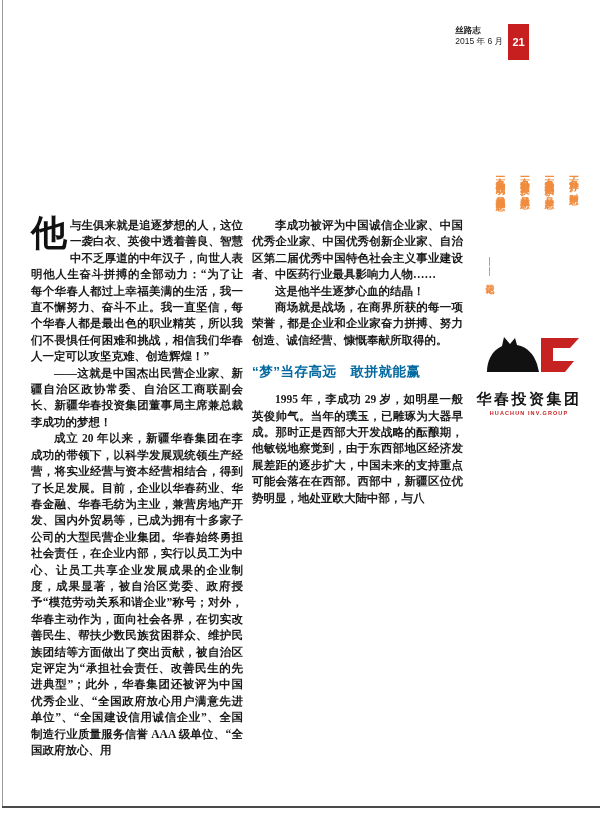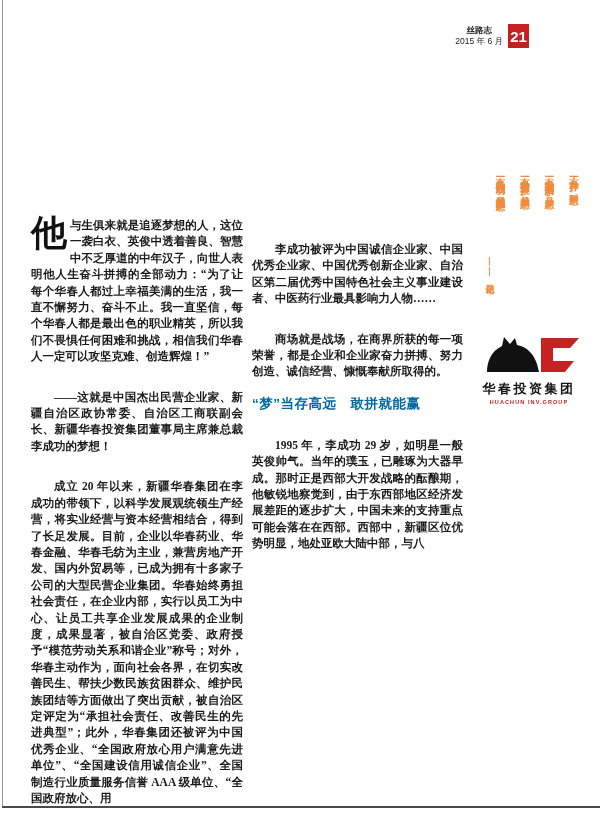--- a/index.html
+++ b/index.html
@@ -4,49 +4,49 @@
 <style>
   html,body { margin:0; padding:0; background:#ffffff; }
   .page {
     position:relative; width:600px; height:815px; background:#ffffff;
     overflow:hidden; font-family:"Liberation Serif","DejaVu Serif",serif;
   }
   .border-left { position:absolute; left:2px; top:0; width:1px; height:807px; background:#9a9a9a; }
   .border-bottom { position:absolute; left:2px; top:806px; width:598px; height:2px; background:#4a4a4a; }
 
   
-  .header-text { position:absolute; top:25px; right:97px; text-align:center; line-height:10px;
+  .header-text { position:absolute; top:25px; right:97px; text-align:left; line-height:10px;
     font-family:"Liberation Sans",sans-serif; color:#222; }
   .masthead { font-size:8.5px; font-weight:bold; }
   .issue { font-size:8.5px; margin-top:1px; }
-  .page-badge { position:absolute; top:24px; right:71px; width:21px; height:24px; background:#c71f1f;
-    color:#ffffff; font-family:"Liberation Sans",sans-serif; font-size:15px; font-weight:bold;
+  .page-badge { position:absolute; top:24px; right:71px; width:21px; height:36px; background:#c71f1f;
+    color:#ffffff; font-family:"Liberation Sans",sans-serif; font-size:11px; font-weight:bold;
     display:flex; align-items:center; justify-content:center; }
 
   
   .epigraph { position:absolute; top:170px; right:14px; height:172px;
     writing-mode:vertical-rl; color:#f08c3e; font-weight:bold;
     font-family:"Liberation Sans",sans-serif; font-size:9.5px; letter-spacing:1px; line-height:24.5px; }
   .epigraph-attrib { position:absolute; top:257px; right:104px; writing-mode:vertical-rl;
     color:#f08c3e; font-weight:bold; font-family:"Liberation Sans",sans-serif; font-size:9px; letter-spacing:1px; }
 
   
   .logo { position:absolute; top:335px; right:13px; width:116px; text-align:center; }
-  .logo-cn { font-size:13px; font-weight:bold; letter-spacing:2.5px; color:#151515;
-    font-family:"Liberation Sans",sans-serif; margin-top:3px; white-space:nowrap; }
+  .logo-cn { font-size:15px; font-weight:bold; letter-spacing:2.5px; color:#151515;
+    font-family:"Liberation Sans",sans-serif; margin-top:13px; white-space:nowrap; }
   .logo-en { font-size:5.5px; color:#c62222; letter-spacing:1.1px; font-weight:bold;
     font-family:"Liberation Sans",sans-serif; margin-top:1px; white-space:nowrap; }
 
   
   .col { position:absolute; top:217px; }
   .col-left  { left:31px;  width:212px; }
   .col-right { left:252px; width:211px; }
   .col p { margin:0; font-size:11.5px; line-height:16.4px; text-align:justify;
     color:#191919; font-weight:600; }
-  .col p.indent { text-indent:2em;margin-top:24px; }
+  .col p.indent { text-indent:2em; }
   .dropcap { float:left; font-size:36px; line-height:33px; padding-right:3px; font-weight:700; color:#111; }
   .section-heading { margin:15px 0 10px 0; font-size:13.5px; color:#0369a1; letter-spacing:0.5px;
     font-family:"Liberation Sans",sans-serif; font-weight:bold; }
 </style>
 </head>
 <body>
 
 <div class="page">
   <div class="border-left"></div>
   <div class="border-bottom"></div>
@@ -75,17 +75,18 @@
   </div>
 
   <div class="col col-left">
     <p><span class="dropcap">他</span><span>与生俱来就是追逐梦想的人，这位一袭白衣、英俊中透着善良、智慧中不乏厚道的中年汉子，向世人表明他人生奋斗拼搏的全部动力：“为了让每个华春人都过上幸福美满的生活，我一直不懈努力、奋斗不止。我一直坚信，每个华春人都是最出色的职业精英，所以我们不畏惧任何困难和挑战，相信我们华春人一定可以攻坚克难、创造辉煌！”</span></p>
     <p class="indent">——这就是中国杰出民营企业家、新疆自治区政协常委、自治区工商联副会长、新疆华春投资集团董事局主席兼总裁李成功的梦想！</p>
     <p class="indent">成立 20 年以来，新疆华春集团在李成功的带领下，以科学发展观统领生产经营，将实业经营与资本经营相结合，得到了长足发展。目前，企业以华春药业、华春金融、华春毛纺为主业，兼营房地产开发、国内外贸易等，已成为拥有十多家子公司的大型民营企业集团。华春始终勇担社会责任，在企业内部，实行以员工为中心、让员工共享企业发展成果的企业制度，成果显著，被自治区党委、政府授予“模范劳动关系和谐企业”称号；对外，华春主动作为，面向社会各界，在切实改善民生、帮扶少数民族贫困群众、维护民族团结等方面做出了突出贡献，被自治区定评定为“承担社会责任、改善民生的先进典型”；此外，华春集团还被评为中国优秀企业、“全国政府放心用户满意先进单位”、“全国建设信用诚信企业”、全国制造行业质量服务信誉 AAA 级单位、“全国政府放心、用</p>
   </div>
 
   <div class="col col-right">
     <p class="indent">李成功被评为中国诚信企业家、中国优秀企业家、中国优秀创新企业家、自治区第二届优秀中国特色社会主义事业建设者、中医药行业最具影响力人物……</p>
+    <p class="indent">这是他半生逐梦心血的结晶！</p>
     <p class="indent">商场就是战场，在商界所获的每一项荣誉，都是企业和企业家奋力拼搏、努力创造、诚信经营、慷慨奉献所取得的。</p>
     <h3 class="section-heading">“梦”当存高远　敢拼就能赢</h3>
     <p class="indent">1995 年，李成功 29 岁，如明星一般英俊帅气。当年的璞玉，已雕琢为大器早成。那时正是西部大开发战略的酝酿期，他敏锐地察觉到，由于东西部地区经济发展差距的逐步扩大，中国未来的支持重点可能会落在在西部。西部中，新疆区位优势明显，地处亚欧大陆中部，与八</p>
   </div>
 </div>
 
 </body></html>

